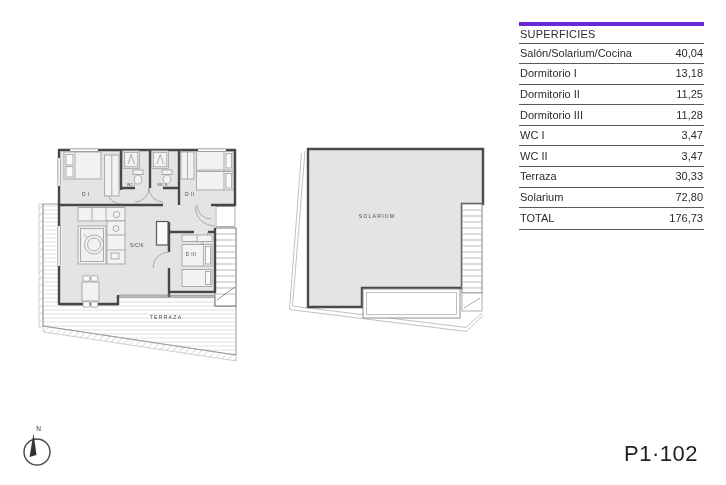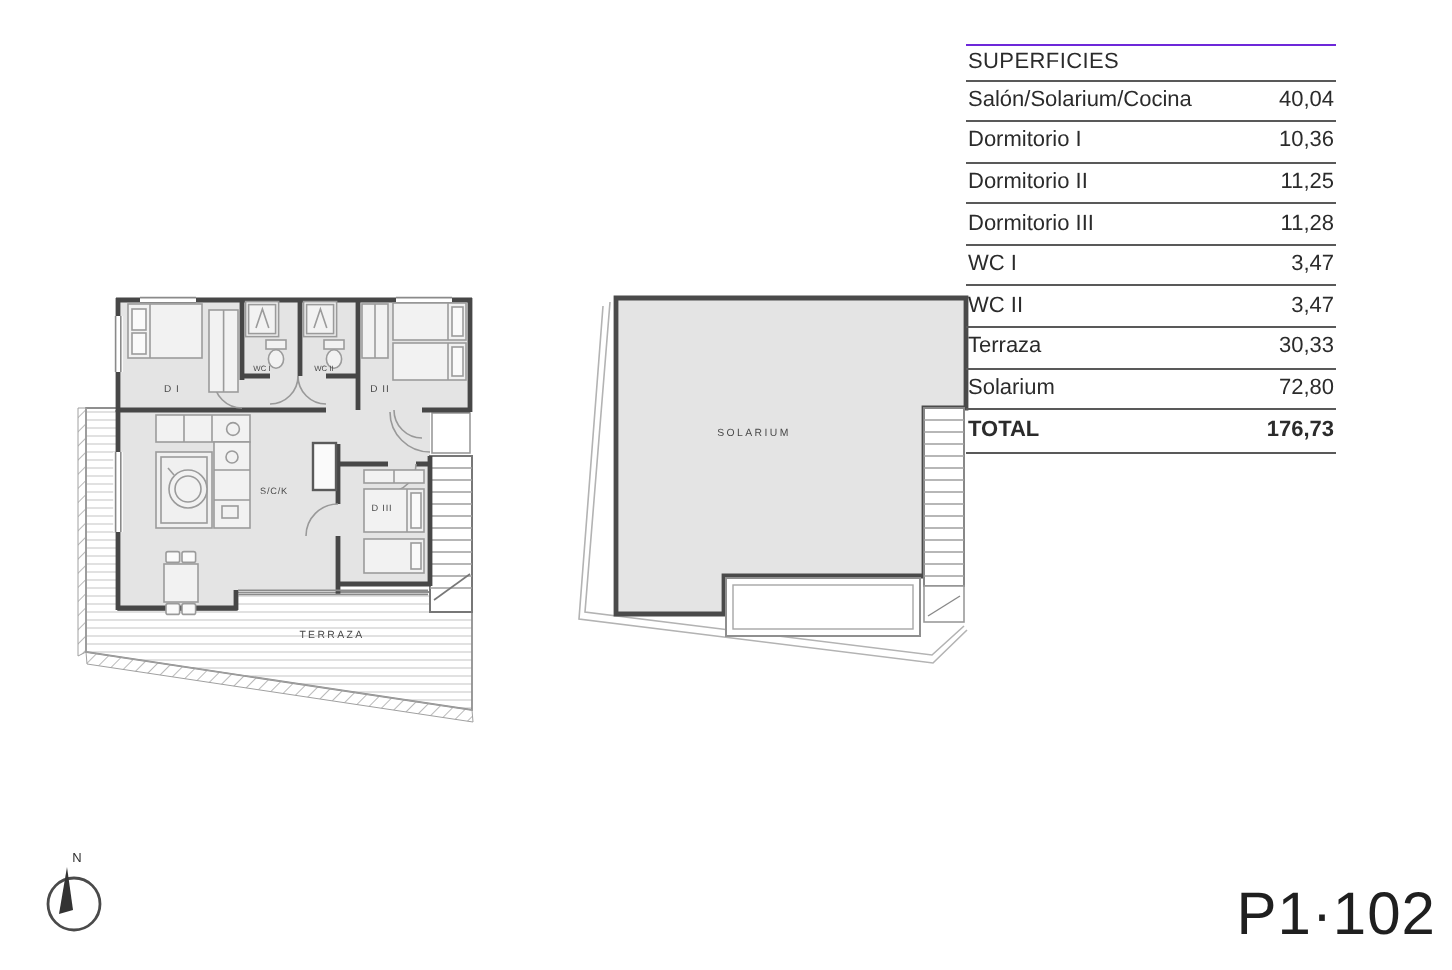--- a/index.html
+++ b/index.html
@@ -3,35 +3,35 @@
 <meta charset="utf-8">
 <style>
   html,body{margin:0;padding:0;background:#ffffff;}
   #canvas{
     position:relative;width:726px;height:485px;background:#fff;
     font-family:"Liberation Sans",sans-serif;overflow:hidden;
   }
   #plan-svg{position:absolute;left:0;top:0;}
   
   .sup-table{
-    position:absolute;left:483px;top:22px;width:185px;
-    border-top:1px solid #6d28d9;color:#2b2b2b;font-size:11px;line-height:1;
+    position:absolute;left:519px;top:22px;width:185px;
+    border-top:4px solid #6d28d9;color:#2b2b2b;font-size:11px;line-height:1;
   }
   .t-row{
     display:flex;justify-content:space-between;align-items:center;
     height:19.6px;border-bottom:1px solid #595959;padding:0 1px;
   }
   .t-row.header{height:16.5px;letter-spacing:.2px;}
-  .t-row.total{font-weight:bold;height:20.5px;}
+  .t-row.total{font-weight:normal;height:20.5px;}
   .t-label{white-space:nowrap;}
   .t-value{text-align:right;margin-left:12px;}
   
   .unit-code{
-    position:absolute;top:441px;right:8px;
-    font-size:30px;color:#212121;letter-spacing:.5px;color:#1f1f1f;
+    position:absolute;top:441px;right:28px;
+    font-size:22px;color:#212121;letter-spacing:.5px;color:#1f1f1f;
   }
   svg text{font-family:"Liberation Sans",sans-serif;}
 </style>
 </head>
 <body>
 
 <div id="canvas">
 
   <svg id="plan-svg" width="726" height="485" viewBox="0 0 726 485">
     <defs>
@@ -236,21 +236,21 @@
   <div class="sup-table">
     <div class="t-row header">
       <span class="t-label">SUPERFICIES</span>
     </div>
     <div class="t-row">
       <span class="t-label">Salón/Solarium/Cocina</span>
       <span class="t-value">40,04</span>
     </div>
     <div class="t-row">
       <span class="t-label">Dormitorio I</span>
-      <span class="t-value">10,36</span>
+      <span class="t-value">13,18</span>
     </div>
     <div class="t-row">
       <span class="t-label">Dormitorio II</span>
       <span class="t-value">11,25</span>
     </div>
     <div class="t-row">
       <span class="t-label">Dormitorio III</span>
       <span class="t-value">11,28</span>
     </div>
     <div class="t-row">

